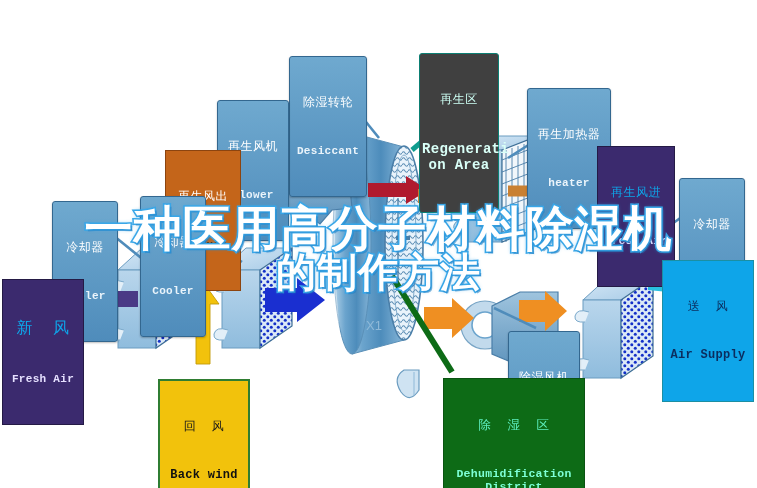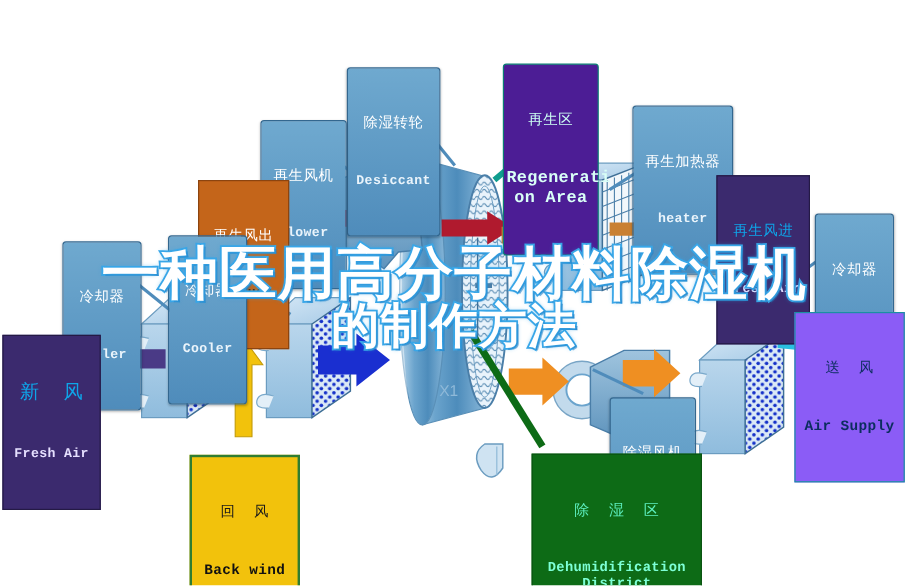--- a/index.html
+++ b/index.html
@@ -16,41 +16,41 @@
            font-weight:bold;letter-spacing:.3px;}
 
   
   .cal{background:linear-gradient(180deg,#6fa9cf 0%,#4f8cbb 100%);
        border:1px solid #33678f;border-radius:3px;
        box-shadow:0 1px 2px rgba(0,0,0,.25);}
   .cal .cn{color:#ffffff;}
   .cal .en{color:#eaf4fb;}
 
   
-  .teal{background:#4c1d95;border:1px solid #0b7f73;border-radius:3px;}
+  .teal{background:#404040;border:1px solid #0b7f73;border-radius:3px;}
   .teal .cn{color:#cdfff4;}
   .teal .en{color:#d9fff7;}
 
   
   .dgreen{background:#0d6b16;border:1px solid #0a5412;}
   .dgreen .cn{color:#5ef0c0;}
   .dgreen .en{color:#7dffd6;}
 
   
   .purple{background:#3b2a6e;border:1px solid #241a45;}
   .purple .cn{color:#0ea5e9;}
   .purple .en{color:#e6e0ff;}
 
   
   .orange{background:#c4651a;border:1px solid #8c440f;}
   .orange .cn{color:#ffffff;}
   .orange .en{color:#3a2207;}
 
   
-  .cyan{background:#8b5cf6;border:1px solid #1b8fa3;}
+  .cyan{background:#0ea5e9;border:1px solid #1b8fa3;}
   .cyan .cn{color:#0b2d5e;}
   .cyan .en{color:#0b2d5e;}
 
   
   .yellow{background:#f2c20c;border:2px solid #2f7d32;}
   .yellow .cn{color:#1a1a1a;}
   .yellow .en{color:#111111;}
 
   
   #title{position:absolute;left:0;top:206px;width:757px;z-index:60;

